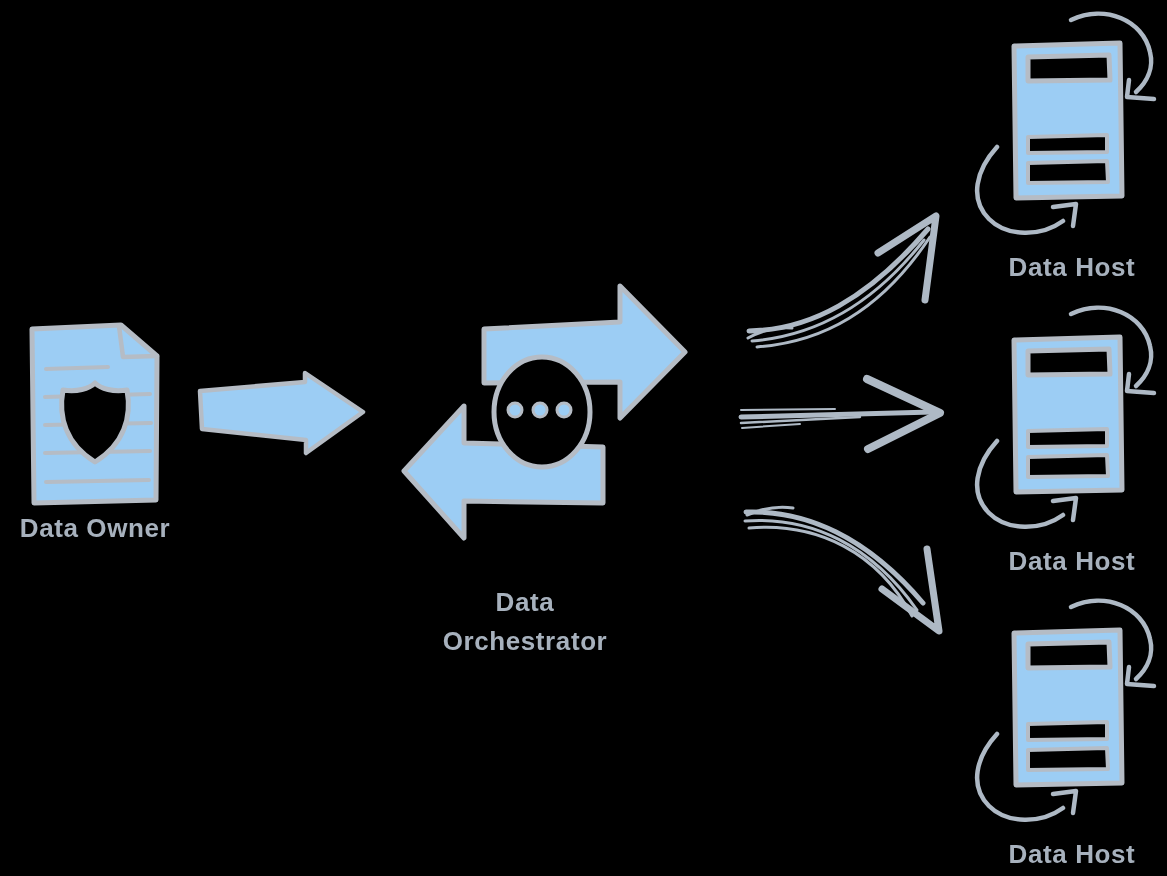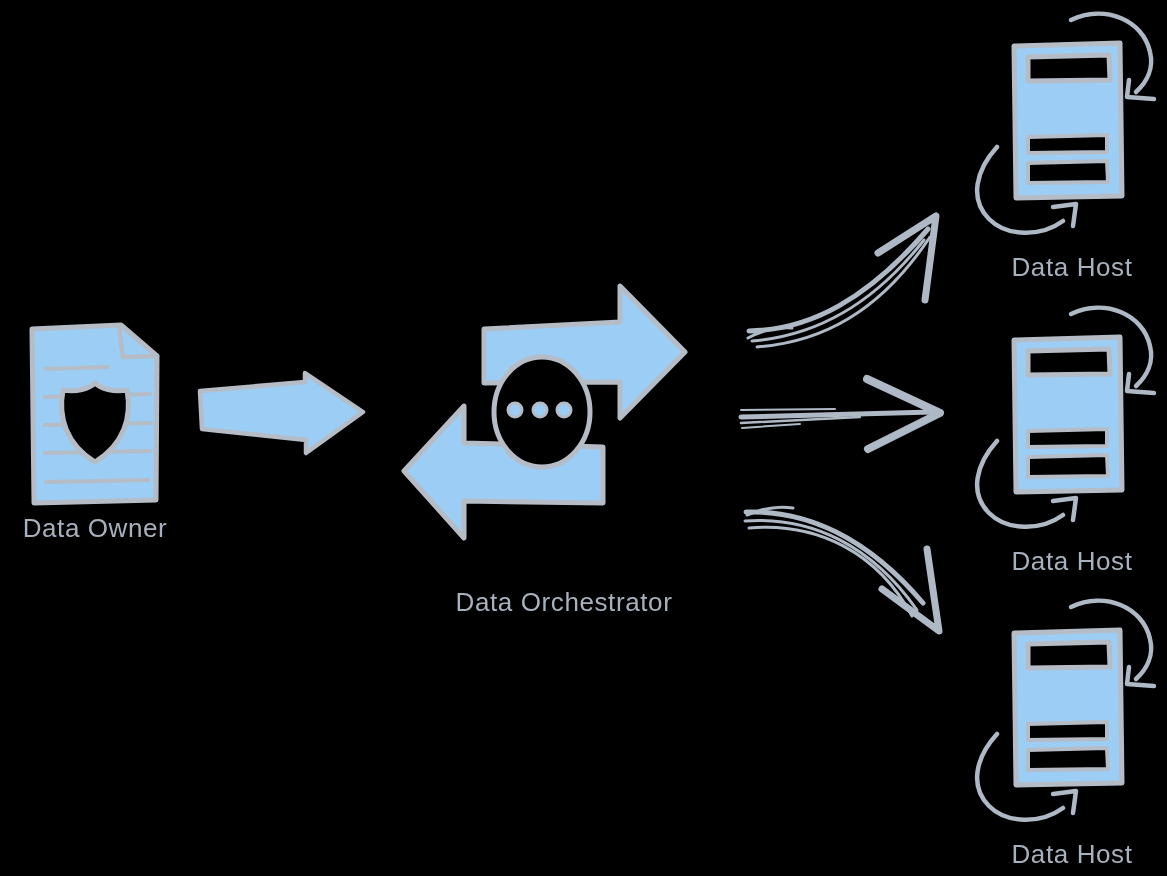--- a/index.html
+++ b/index.html
@@ -7,21 +7,21 @@
     position: relative;
     width: 1167px;
     height: 876px;
     background: var(--background, #000000);
     overflow: hidden;
   }
   .canvas svg { position: absolute; inset: 0; }
   .label {
     position: absolute;
     font-family: "Liberation Sans", sans-serif;
-    font-weight: normal;
+    font-weight: bold;
     font-size: 26px;
     letter-spacing: 0.6px;
     color: var(--text, #a7b1bd);
     text-align: center;
   }
   svg .blue  { fill: var(--node-fill, #9ccdf4); stroke: var(--outline, #b5bcc5); stroke-linejoin: round; stroke-linecap: round; }
   svg .dark  { fill: var(--background, #000000); stroke: var(--outline, #b5bcc5); stroke-linejoin: round; stroke-linecap: round; }
   svg .crease{ fill: none; stroke: var(--outline, #b5bcc5); stroke-linejoin: round; stroke-linecap: round; }
   svg .sketch{ fill: none; stroke: var(--arrow, #aeb9c5); stroke-linejoin: round; stroke-linecap: round; }
 </style>
@@ -109,20 +109,20 @@
     <g>
       <use href="#hosticon" transform="translate(0,294)"></use>
     </g>
     <g>
       <use href="#hosticon" transform="translate(0,587)"></use>
     </g>
   </svg>
 
   <div class="label" style="left:2px; top:513px; width:186px;">Data Owner</div>
 
-  <div class="label" style="left:452px; top:583px; width:224px; line-height:1.5;">Data Orchestrator</div>
+  <div class="label" style="left:413px; top:583px; width:224px; line-height:1.5;">Data Orchestrator</div>
 
   <div class="label" style="left:1002px; top:252px; width:140px;">Data Host</div>
 
   <div class="label" style="left:1002px; top:546px; width:140px;">Data Host</div>
 
   <div class="label" style="left:1002px; top:839px; width:140px;">Data Host</div>
 </div>
 
 </body></html>

